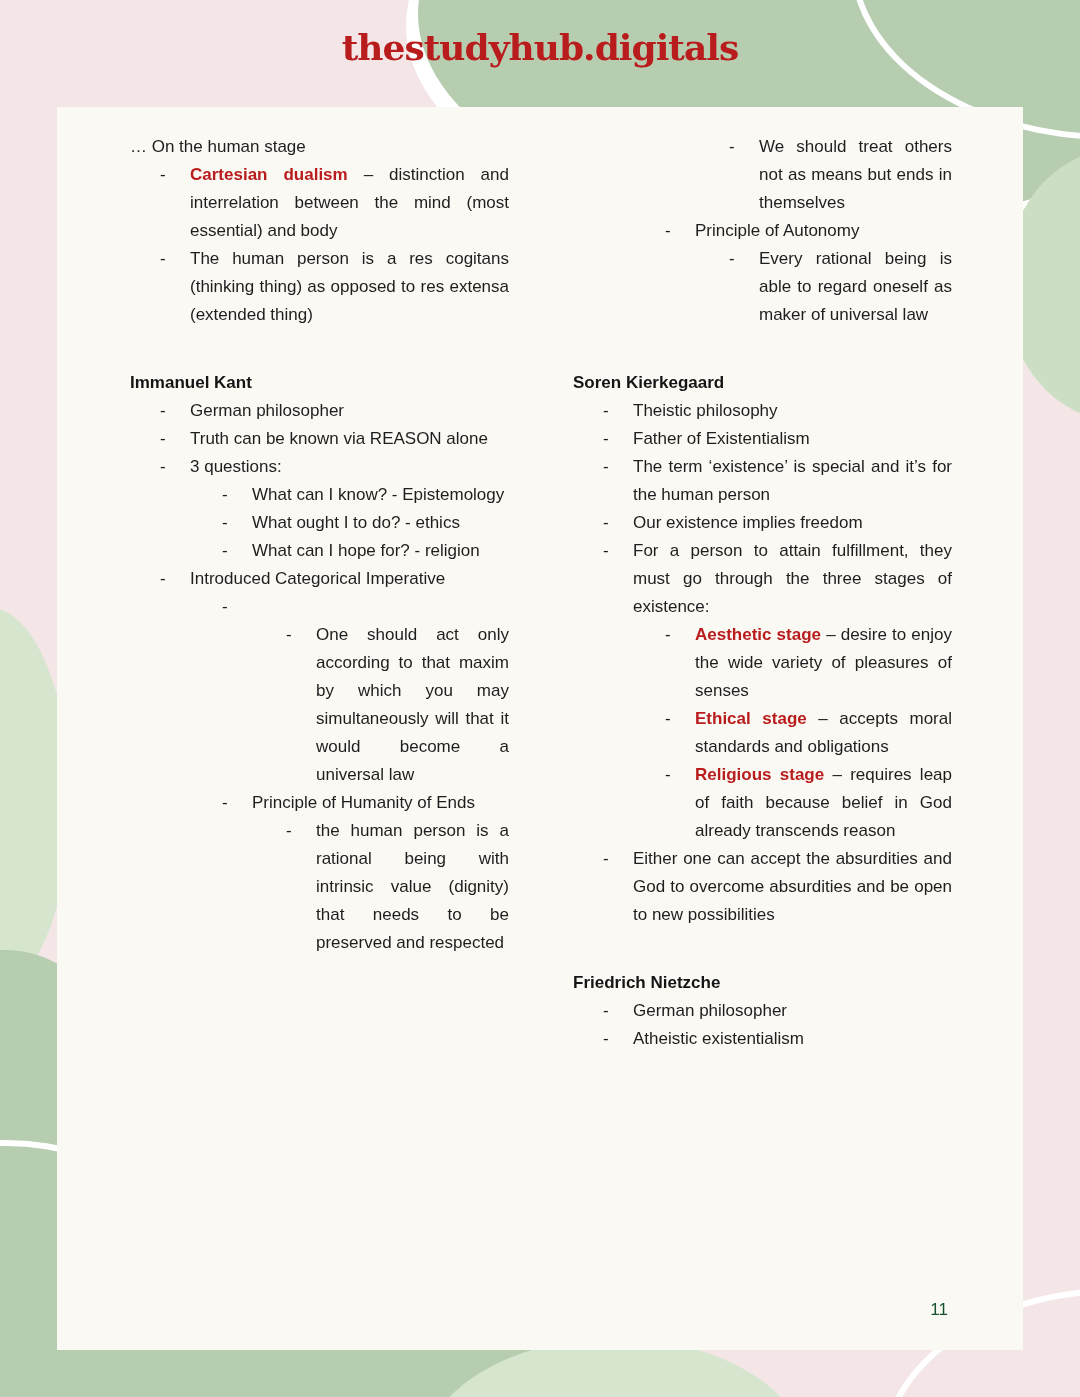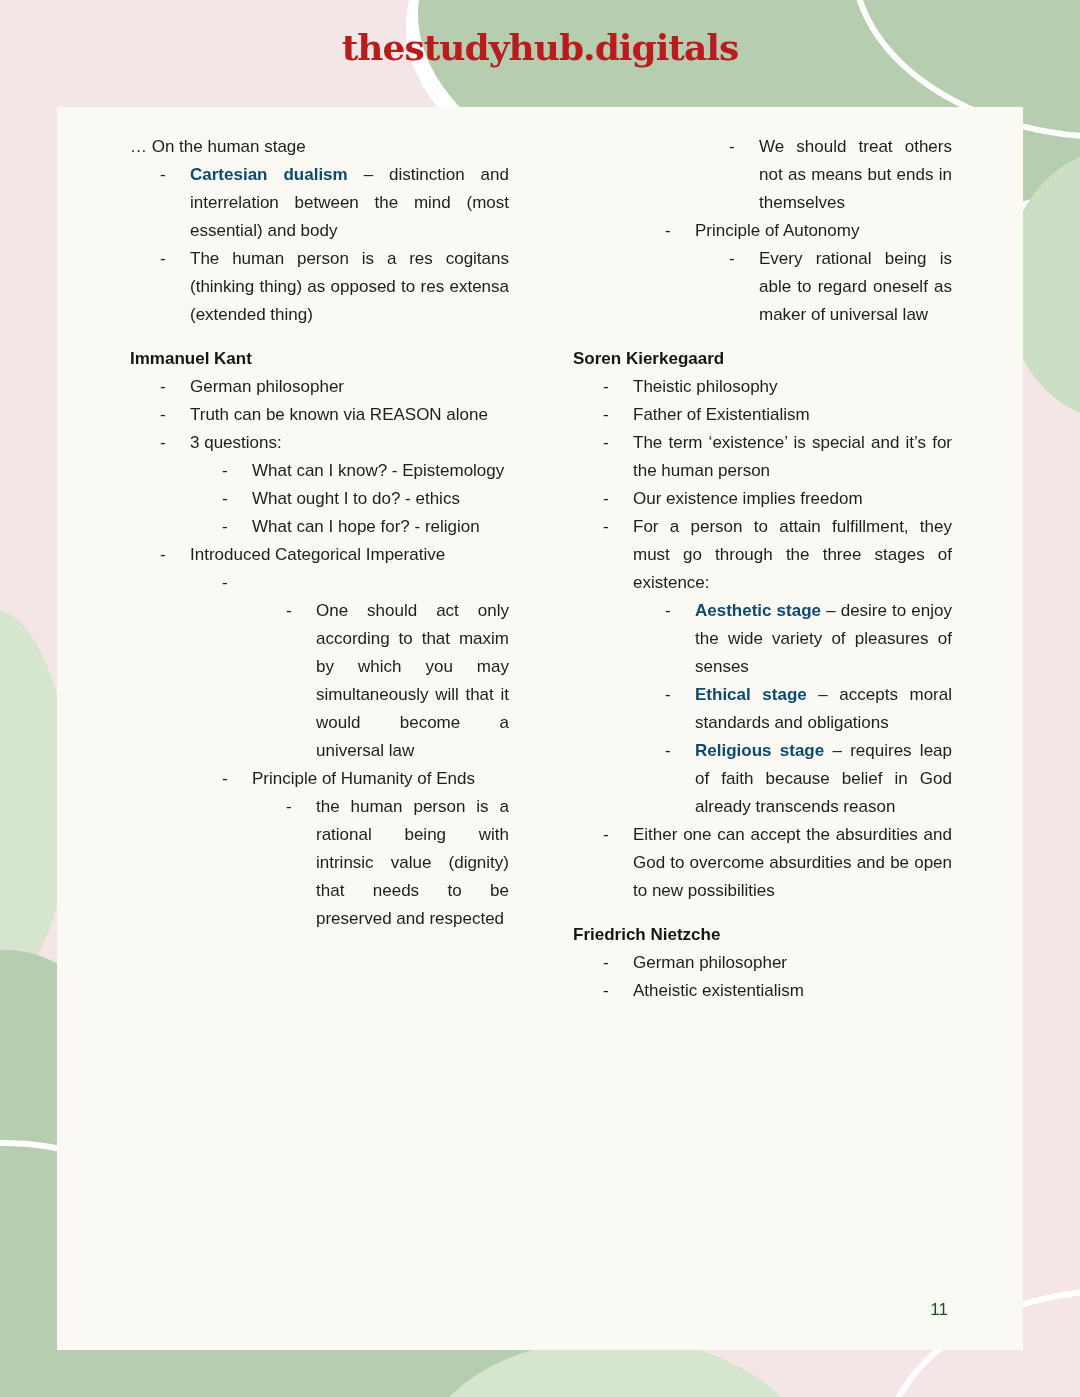--- a/index.html
+++ b/index.html
@@ -40,28 +40,28 @@
     width:966px; height:1243px;
     background:#fbf9f4;
     z-index:1;
   }
   .cols { display:flex; gap:64px; padding:26px 71px 0 73px; }
   .col  {
     flex:0 0 379px; width:379px;
     font-size:17px; line-height:28px; color:#1e1e1e;
   }
   .lead { }
-  .hd   { font-size:17px; line-height:28px; font-weight:700; margin-top:16px; color:#151515; }
+  .hd   { font-size:17px; line-height:28px; font-weight:700; margin-top:40px; color:#151515; }
   .r    { display:flex; }
   .r .m { flex:0 0 30px; }
   .r .t { flex:1; text-align:justify; }
   .ind1 { margin-left:30px;  }
   .ind2 { margin-left:92px;  }
   .ind3 { margin-left:156px; }
-  b     { font-weight:700; color:#0c4a6e; }
+  b     { font-weight:700; color:#b91c1c; }
 
   .pagenum {
     position:absolute; right:75px; bottom:26px;
     font-size:17px; line-height:28px; color:#14532d;
   }
 </style>
 </head>
 <body>
 
 <div class="blob b-tr-rim"></div>

